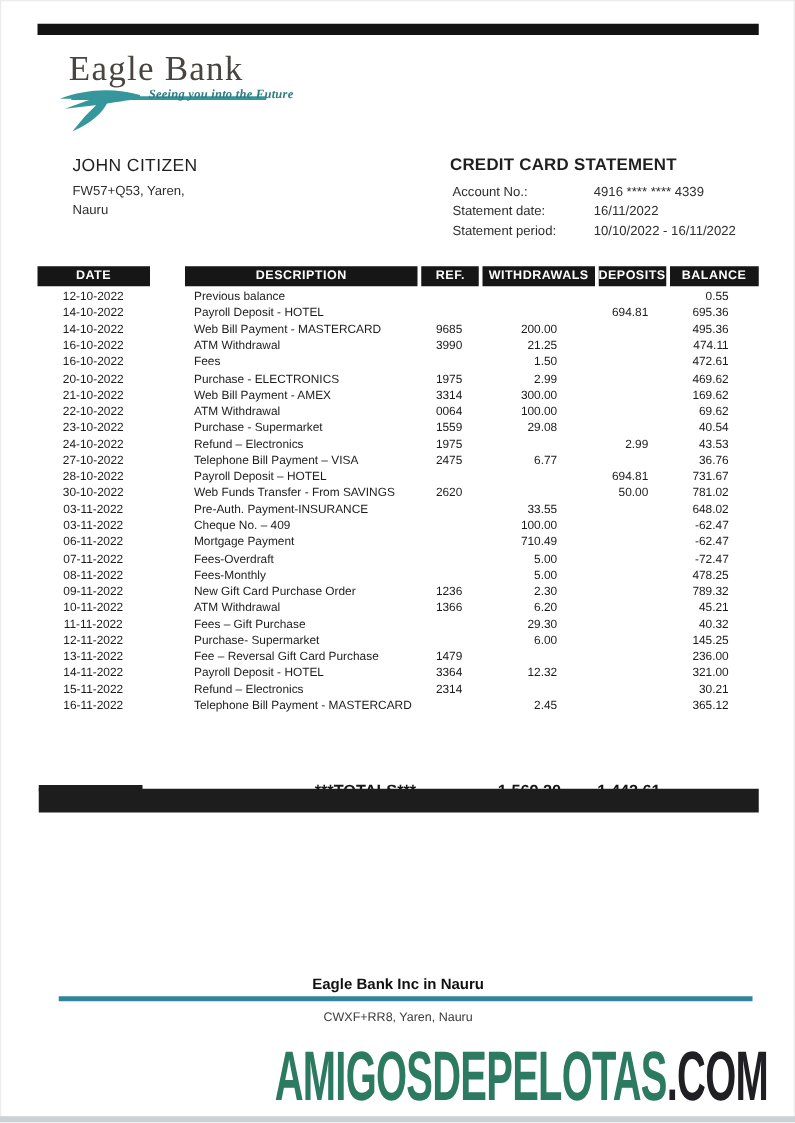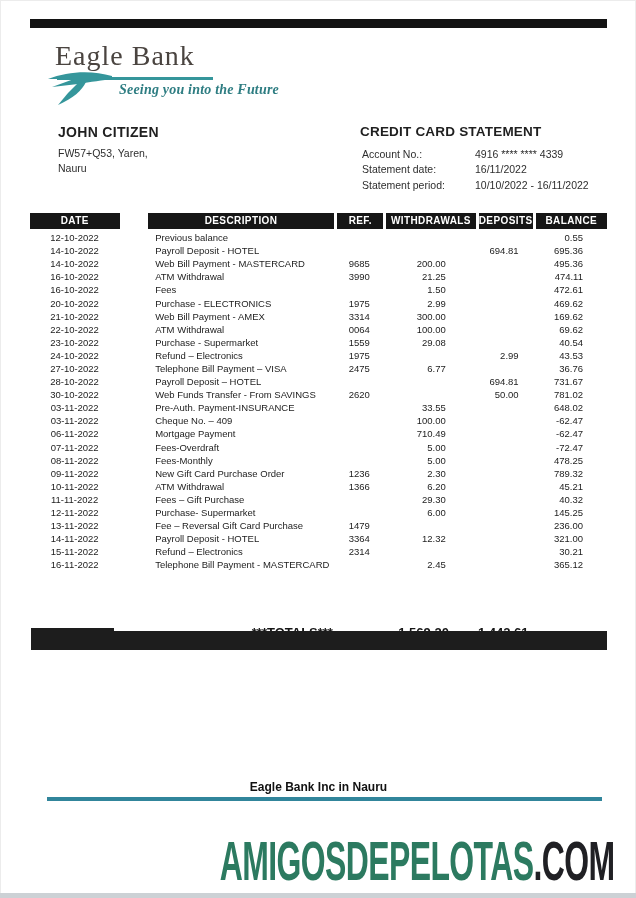--- a/index.html
+++ b/index.html
@@ -10,25 +10,25 @@
   .page { position:absolute; inset:0; background:#fff; box-shadow: inset 0 0 0 1px #ececec; }
 
   
   .top-bar { position:absolute; left:30px; top:19px; width:577px; height:9px; background:#131313; }
 
   
   .logo-text { position:absolute; left:55px; top:40px; font-family:"Liberation Serif", serif;
                font-size:28px; color:#4a4440; letter-spacing:1px; }
   .logo-line { position:absolute; left:57px; top:77px; width:156px; height:3px; background:#35969B; }
   .logo-bird { position:absolute; left:46px; top:70px; width:66px; height:38px; }
-  .logo-tagline { position:absolute; left:119px; top:82px; font-family:"Liberation Serif", serif;
-                  font-style:italic; font-weight:bold; font-size:14px; color:#2E7D82; letter-spacing:0.2px; }
-
-  
-  .customer-name { position:absolute; left:58px; top:124px; font-size:14px; font-weight:bold; color:#1f1f1f; letter-spacing:0.3px; }
+  .logo-tagline { position:absolute; left:119px; top:70px; font-family:"Liberation Serif", serif;
+                  font-style:italic; font-weight:bold; font-size:10px; color:#2E7D82; letter-spacing:0.2px; }
+
+  
+  .customer-name { position:absolute; left:58px; top:124px; font-size:14px; font-weight:normal; color:#1f1f1f; letter-spacing:0.3px; }
   .customer-address { position:absolute; left:58px; top:146px; font-size:10.5px; color:#2e2e2e; line-height:15px; }
 
   
   .stmt-title { position:absolute; left:360px; top:124px; font-size:13.5px; font-weight:bold; color:#1f1f1f; letter-spacing:0.2px; }
   .stmt-fields { position:absolute; left:362px; top:146px; font-size:10.5px; color:#2e2e2e; }
   .field-row { display:flex; height:15.5px; align-items:center; }
   .f-label { width:113px; }
 
   
   .stmt-table { position:absolute; left:30px; top:213px; width:577px; }
@@ -343,19 +343,20 @@
     <div class="td w-wd c-wd">1,569.20</div>
     <div class="td w-dep c-dep">1,442.61</div>
     <div class="td w-bal"></div>
   </div>
 
   <div class="bar-notch"></div>
   <div class="black-bar"></div>
 
   <div class="footer-company">Eagle Bank Inc in Nauru</div>
   <div class="footer-rule"></div>
+  <div class="footer-address">CWXF+RR8, Yaren, Nauru</div>
 
   <div class="watermark">
     <span class="wm-name">AMIGOSDEPELOTAS</span><span class="wm-tld">.COM</span>
   </div>
 
   <div class="bottom-strip"></div>
 </div>
 
 </body></html>

